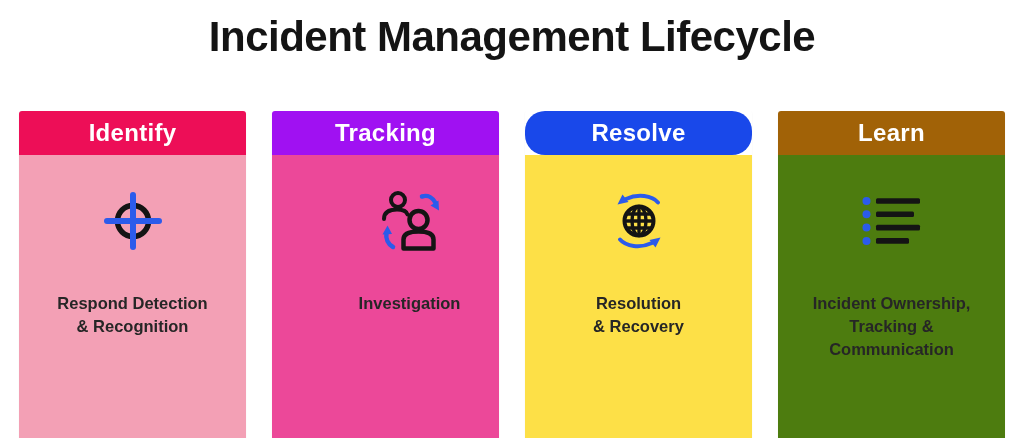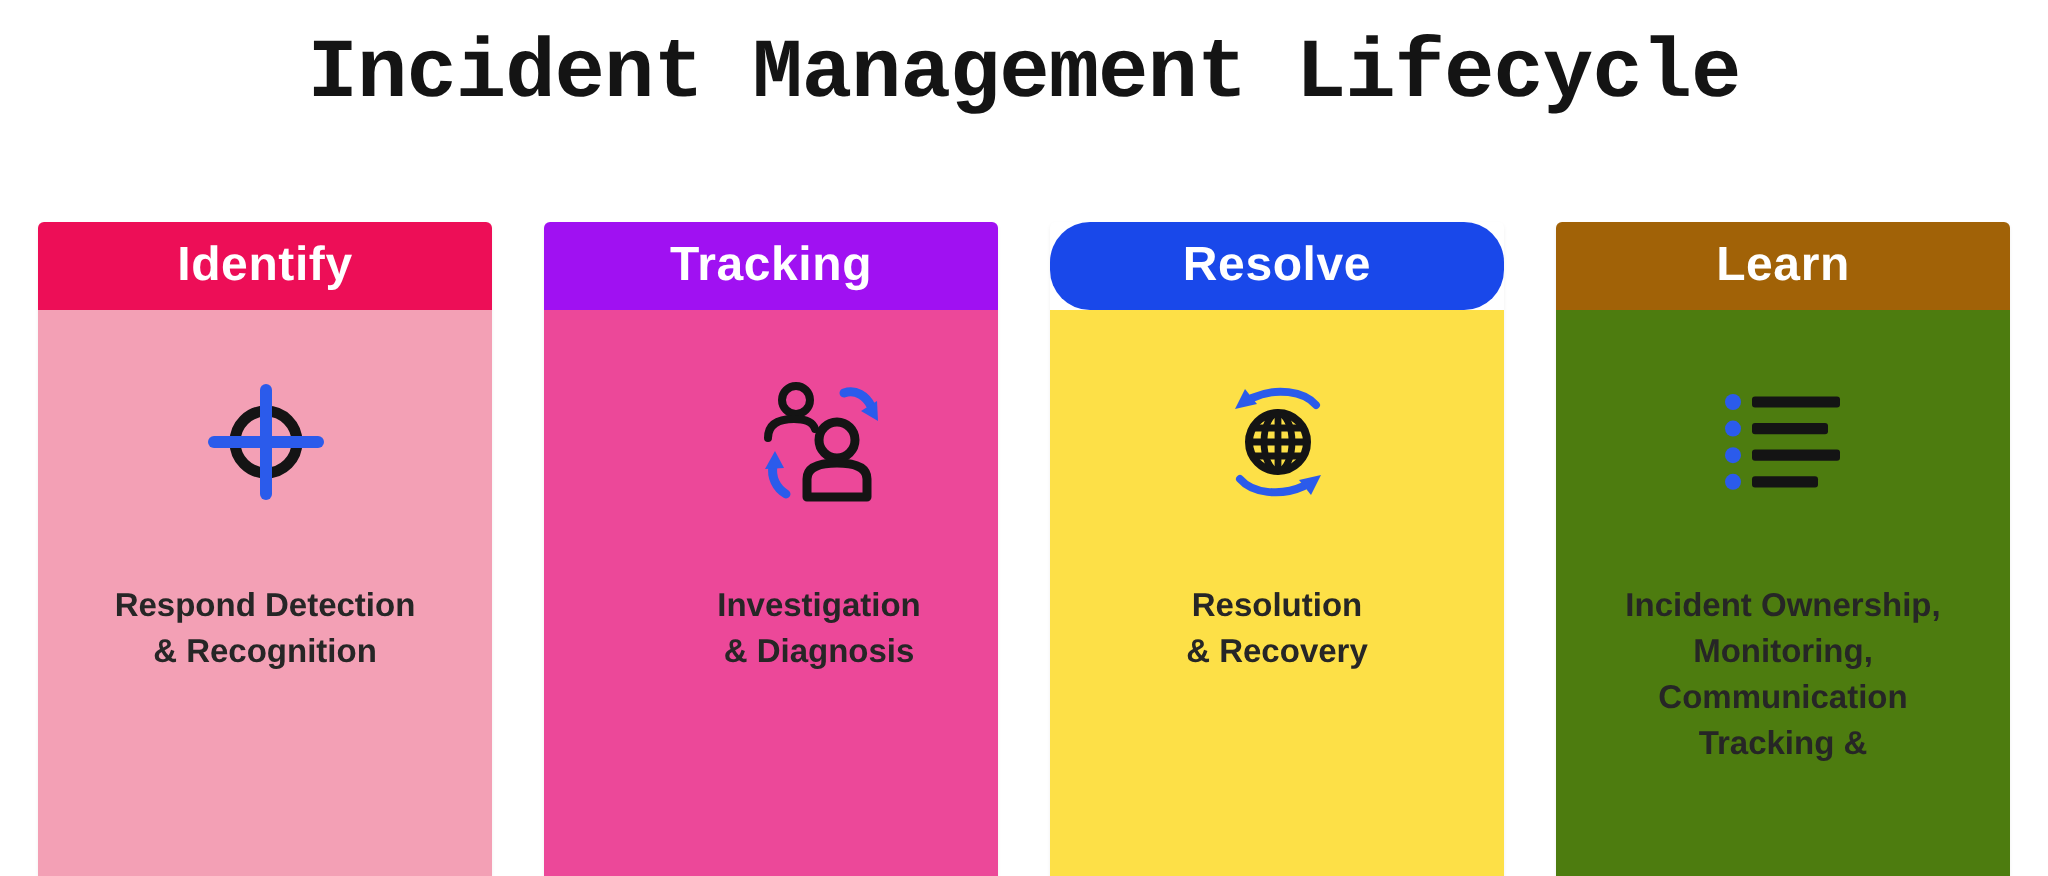--- a/index.html
+++ b/index.html
@@ -18,21 +18,20 @@
     overflow:hidden;
   }
   .page-title{
     text-align:center;
     padding-top:12px;
     font-size:42px;
     line-height:50px;
     font-weight:800;
     letter-spacing:-0.5px;
     color:var(--title-text);
-    font-family:Liberation Mono, monospace;
   }
   .cards{
     display:flex;
     gap:26px;
     padding:0 19px;
     margin-top:49px;
   }
   .card{
     flex:1 1 0;
     height:359px;
@@ -116,21 +115,20 @@
 
           <path d="M46 9.5 C52 7.5 57 11 59.5 16" stroke="var(--accent-blue)" stroke-width="4.5" stroke-linecap="round"></path>
           <path d="M63 23.5 L54.5 18.5 L62.5 13.5 Z" fill="var(--accent-blue)"></path>
 
           <path d="M17 60 C12 57 9.5 51.5 10.5 46" stroke="var(--accent-blue)" stroke-width="4.5" stroke-linecap="round"></path>
           <path d="M11.5 38.5 L16 47 L6.5 47.5 Z" fill="var(--accent-blue)"></path>
         </svg>
       </div>
       <div class="card-desc">
         <span class="line">Investigation</span>
-        <span class="line">&amp; Diagnosis</span>
       </div>
     </div>
   </div>
 
   <div class="card">
     <div class="card-header" style="background: rgb(25, 72, 234); border-radius: 20px;">Resolve</div>
     <div class="card-body" style="background: #fde047; align-items: center;">
       <div class="icon-box">
         <svg width="66" height="66" viewBox="0 0 66 66" fill="none">
 
@@ -165,20 +163,19 @@
           <circle cx="5.5" cy="20.3" r="4" fill="var(--accent-blue)"></circle>
           <rect x="15" y="17.5" width="38" height="5.6" rx="1.5" fill="var(--icon-black)"></rect>
           <circle cx="5.5" cy="33.6" r="4" fill="var(--accent-blue)"></circle>
           <rect x="15" y="30.8" width="44" height="5.6" rx="1.5" fill="var(--icon-black)"></rect>
           <circle cx="5.5" cy="46.9" r="4" fill="var(--accent-blue)"></circle>
           <rect x="15" y="44.1" width="33" height="5.6" rx="1.5" fill="var(--icon-black)"></rect>
         </svg>
       </div>
       <div class="card-desc">
         <span class="line">Incident Ownership,</span>
-        <span class="line">Monitoring,</span>
+        <span class="line">Tracking &amp;</span>
         <span class="line">Communication</span>
-        <span class="line">Tracking &amp;</span>
       </div>
     </div>
   </div>
 
 </div>
 
 </body></html>

